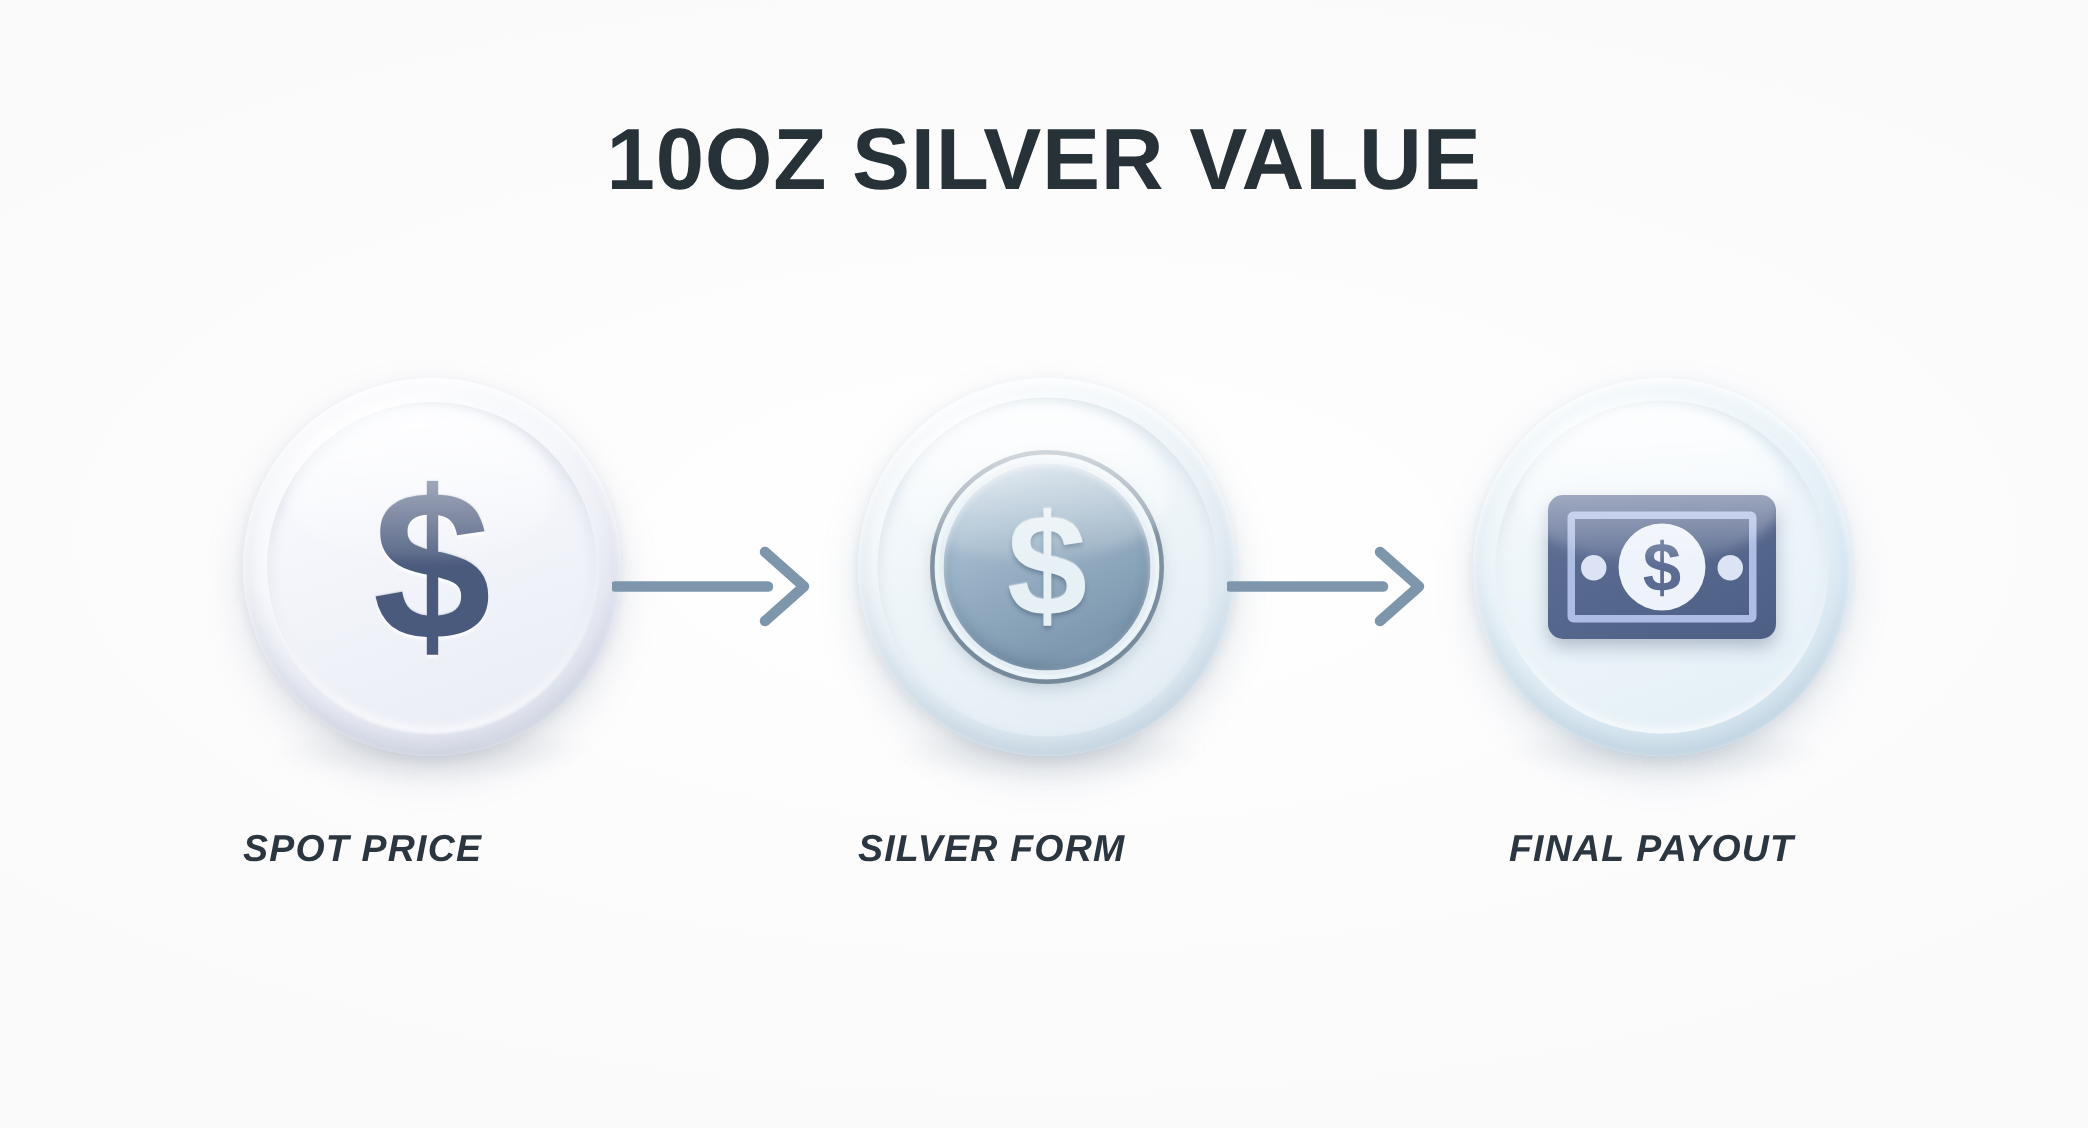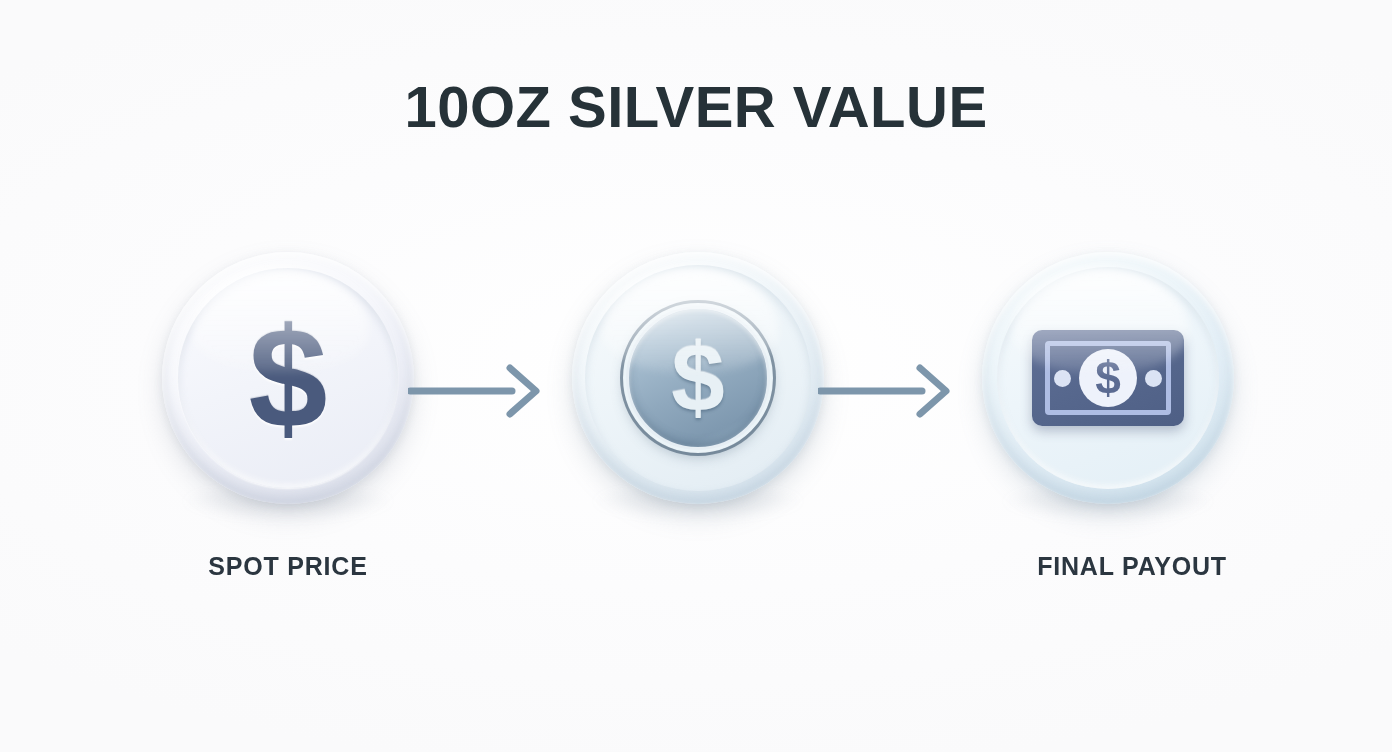--- a/index.html
+++ b/index.html
@@ -277,26 +277,26 @@
     position: absolute;
     top: 552px;
     left: 0;
     width: 100%;
     height: 40px;
   }
   .label {
     position: absolute;
     top: 0;
     width: 252px;
-    text-align: center;
     font-size: 25px;
     font-weight: 700;
     letter-spacing: 0.8px;
     color: #2b3640;
     white-space: nowrap;
+    font-style: italic;
   }
   .label-1 { left: 162px; }
   .label-2 { left: 572px; }
   .label-3 { left: 1006px; }
 </style>
 </head>
 <body>
 
 <div class="stage">
 
@@ -352,16 +352,17 @@
           </div>
         </div>
         <div class="gloss"></div>
       </div>
     </div>
 
   </div>
 
   <div class="labels">
     <div class="label label-1">SPOT PRICE</div>
+    <div class="label label-2">SILVER FORM</div>
     <div class="label label-3">FINAL PAYOUT</div>
   </div>
 
 </div>
 
 </body></html>

